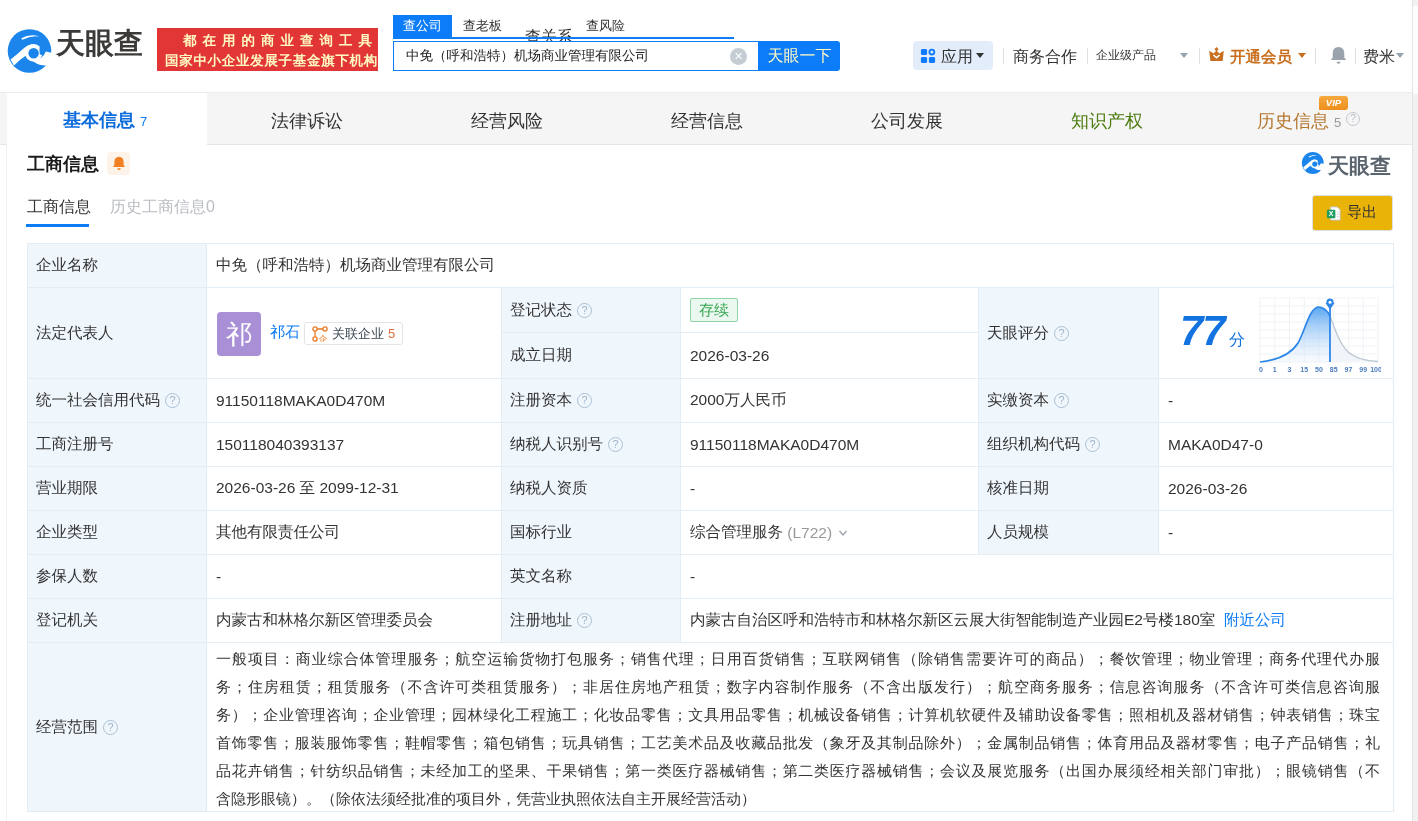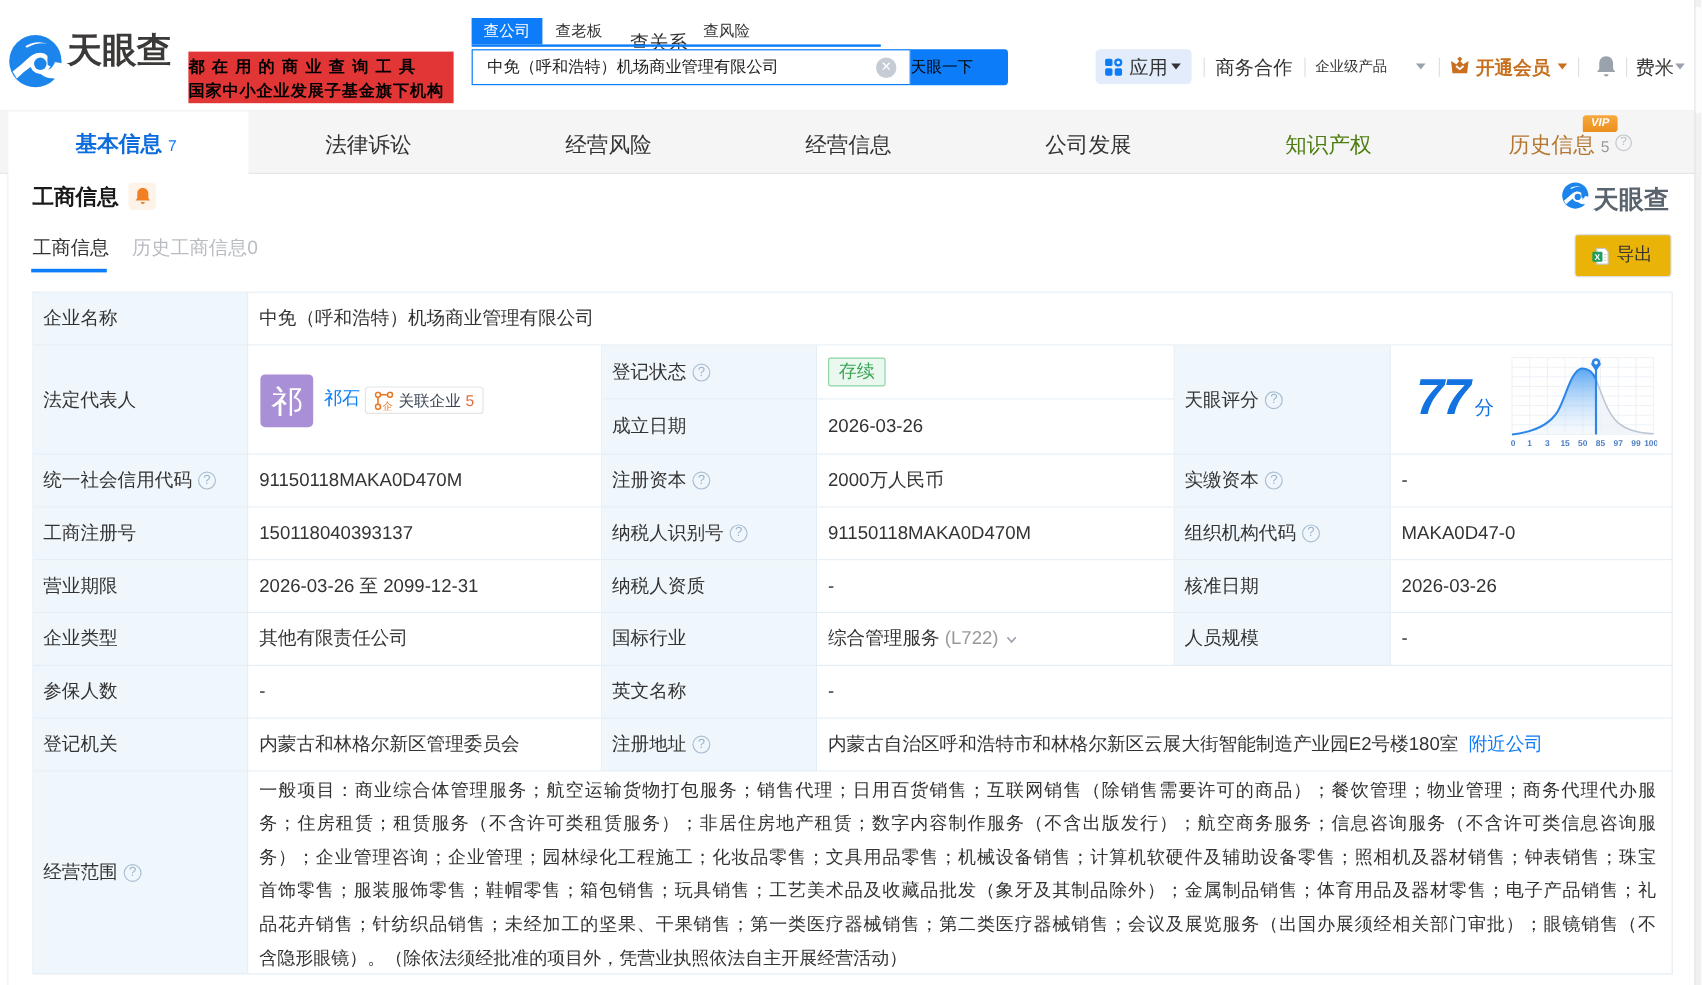--- a/index.html
+++ b/index.html
@@ -23,36 +23,36 @@
     <path d="M15,11.5 Q24,6.2 33.5,9.5 Q25,8 16.5,12.8 Z" fill="#fff"></path>
     <path d="M4.5,32.5 Q12,26.8 17.5,21.5 Q22,17.6 26,17.2 L29,19.5 L25,28 L20.3,28.3 Q14,32.5 8,38.5 Z" fill="#fff"></path>
     <circle cx="27.6" cy="25.8" r="8.8" fill="#fff"></circle>
     <path d="M30.5,4.6 A21.8,21.8 0 0 1 44,27.2 Q39,27.6 36.5,28 Q34.5,28 33.8,27.2 Q33.2,23 33.6,20 Q34.2,15.5 33.6,11.5 Q32.8,7.5 30.5,4.6 Z" fill="#1b85ec"></path>
     <path d="M25,33.3 Q30.5,33.6 34.8,31 Q38.4,28.8 39.8,24.6 L46.5,26 L47,40 L37.5,38.2 Q34,38.5 31,36.8 Q28.5,35 25,33.3 Z" fill="#fff"></path>
     <circle cx="27.6" cy="26.2" r="5.2" fill="#1b85ec"></circle>
   </svg>
   <div class="abs" style="left:56px;top:28px;width:92px;font-size:29px;line-height:30px;font-weight:bold;color:#3c3a39;letter-spacing:0;">天眼查</div>
   <div class="abs" style="left:56px;top:59px;font-size:11px;font-weight:bold;color:#3c3a39;letter-spacing:0.2px;margin-top:40px;">TianYanCha.com</div>
 
-  <div class="abs" style="left:157px;top:43px;width:221px;height:43px;background:#e23636;color:#000000;text-align:left;">
+  <div class="abs" style="left:157px;top:28px;width:221px;height:43px;background:#e23636;color:#fef9c3;text-align:right;">
     <div style="font-size:13.5px;letter-spacing:6px;margin-top:4px;font-weight:bold;">都在用的商业查询工具</div>
     <div style="font-size:13.5px;letter-spacing:0.7px;margin-top:2px;font-weight:bold;">国家中小企业发展子基金旗下机构</div>
   </div>
 
   <div class="abs" style="left:393px;top:15px;width:59px;height:22px;background:#0c7cf8;color:#fff;font-size:13px;text-align:center;line-height:22px;">查公司</div>
   <div class="abs" style="left:463px;top:15px;height:22px;color:#333;font-size:13px;line-height:22px;">查老板</div>
   <div class="abs" style="left:525px;top:26px;height:22px;color:#333;font-size:16px;line-height:22px;">查关系</div>
   <div class="abs" style="left:586px;top:15px;height:22px;color:#333;font-size:13px;line-height:22px;">查风险</div>
   <div class="abs" style="left:393px;top:37px;width:341px;height:2px;background:#0c7cf8;"></div>
 
   <div class="abs" style="left:393px;top:41px;width:366px;height:30px;border:1px solid #0c7cf8;background:#fff;">
     <div class="abs" style="left:12px;top:0;line-height:28px;font-size:13.5px;color:#222;">中免（呼和浩特）机场商业管理有限公司</div>
     <div class="abs" style="left:336px;top:6px;width:17px;height:17px;border-radius:50%;background:#c6ccd4;color:#fff;font-size:11px;text-align:center;line-height:17px;">✕</div>
   </div>
-  <div class="abs" style="left:759px;top:41px;width:81px;height:30px;background:#0c7cf8;border-radius:0 3px 3px 0;color:#000000;font-size:13px;line-height:30px;">天眼一下</div>
+  <div class="abs" style="left:759px;top:41px;width:81px;height:30px;background:#0c7cf8;border-radius:0 3px 3px 0;color:#fef9c3;font-size:16px;text-align:center;line-height:30px;">天眼一下</div>
 
   <div class="abs" style="left:913px;top:41px;width:80px;height:29px;background:#e2ecfb;border-radius:4px;"></div>
   <svg class="abs" style="left:920px;top:48px;" width="16" height="16" viewBox="0 0 17 17">
     <rect x="1" y="1" width="6.5" height="6.5" rx="1.5" fill="#0c7cf8"></rect>
     <circle cx="12.6" cy="4.3" r="2.6" fill="none" stroke="#0c7cf8" stroke-width="2"></circle>
     <rect x="1" y="9.5" width="6.5" height="6.5" rx="1.5" fill="#0c7cf8"></rect>
     <rect x="9.5" y="9.5" width="6.5" height="6.5" rx="1.5" fill="#0c7cf8"></rect>
   </svg>
   <div class="abs" style="left:941px;top:47px;font-size:16px;color:#333;">应用</div>
   <div class="abs" style="left:976px;top:53px;width:0;height:0;border-left:4.5px solid transparent;border-right:4.5px solid transparent;border-top:5.5px solid #333;"></div>

